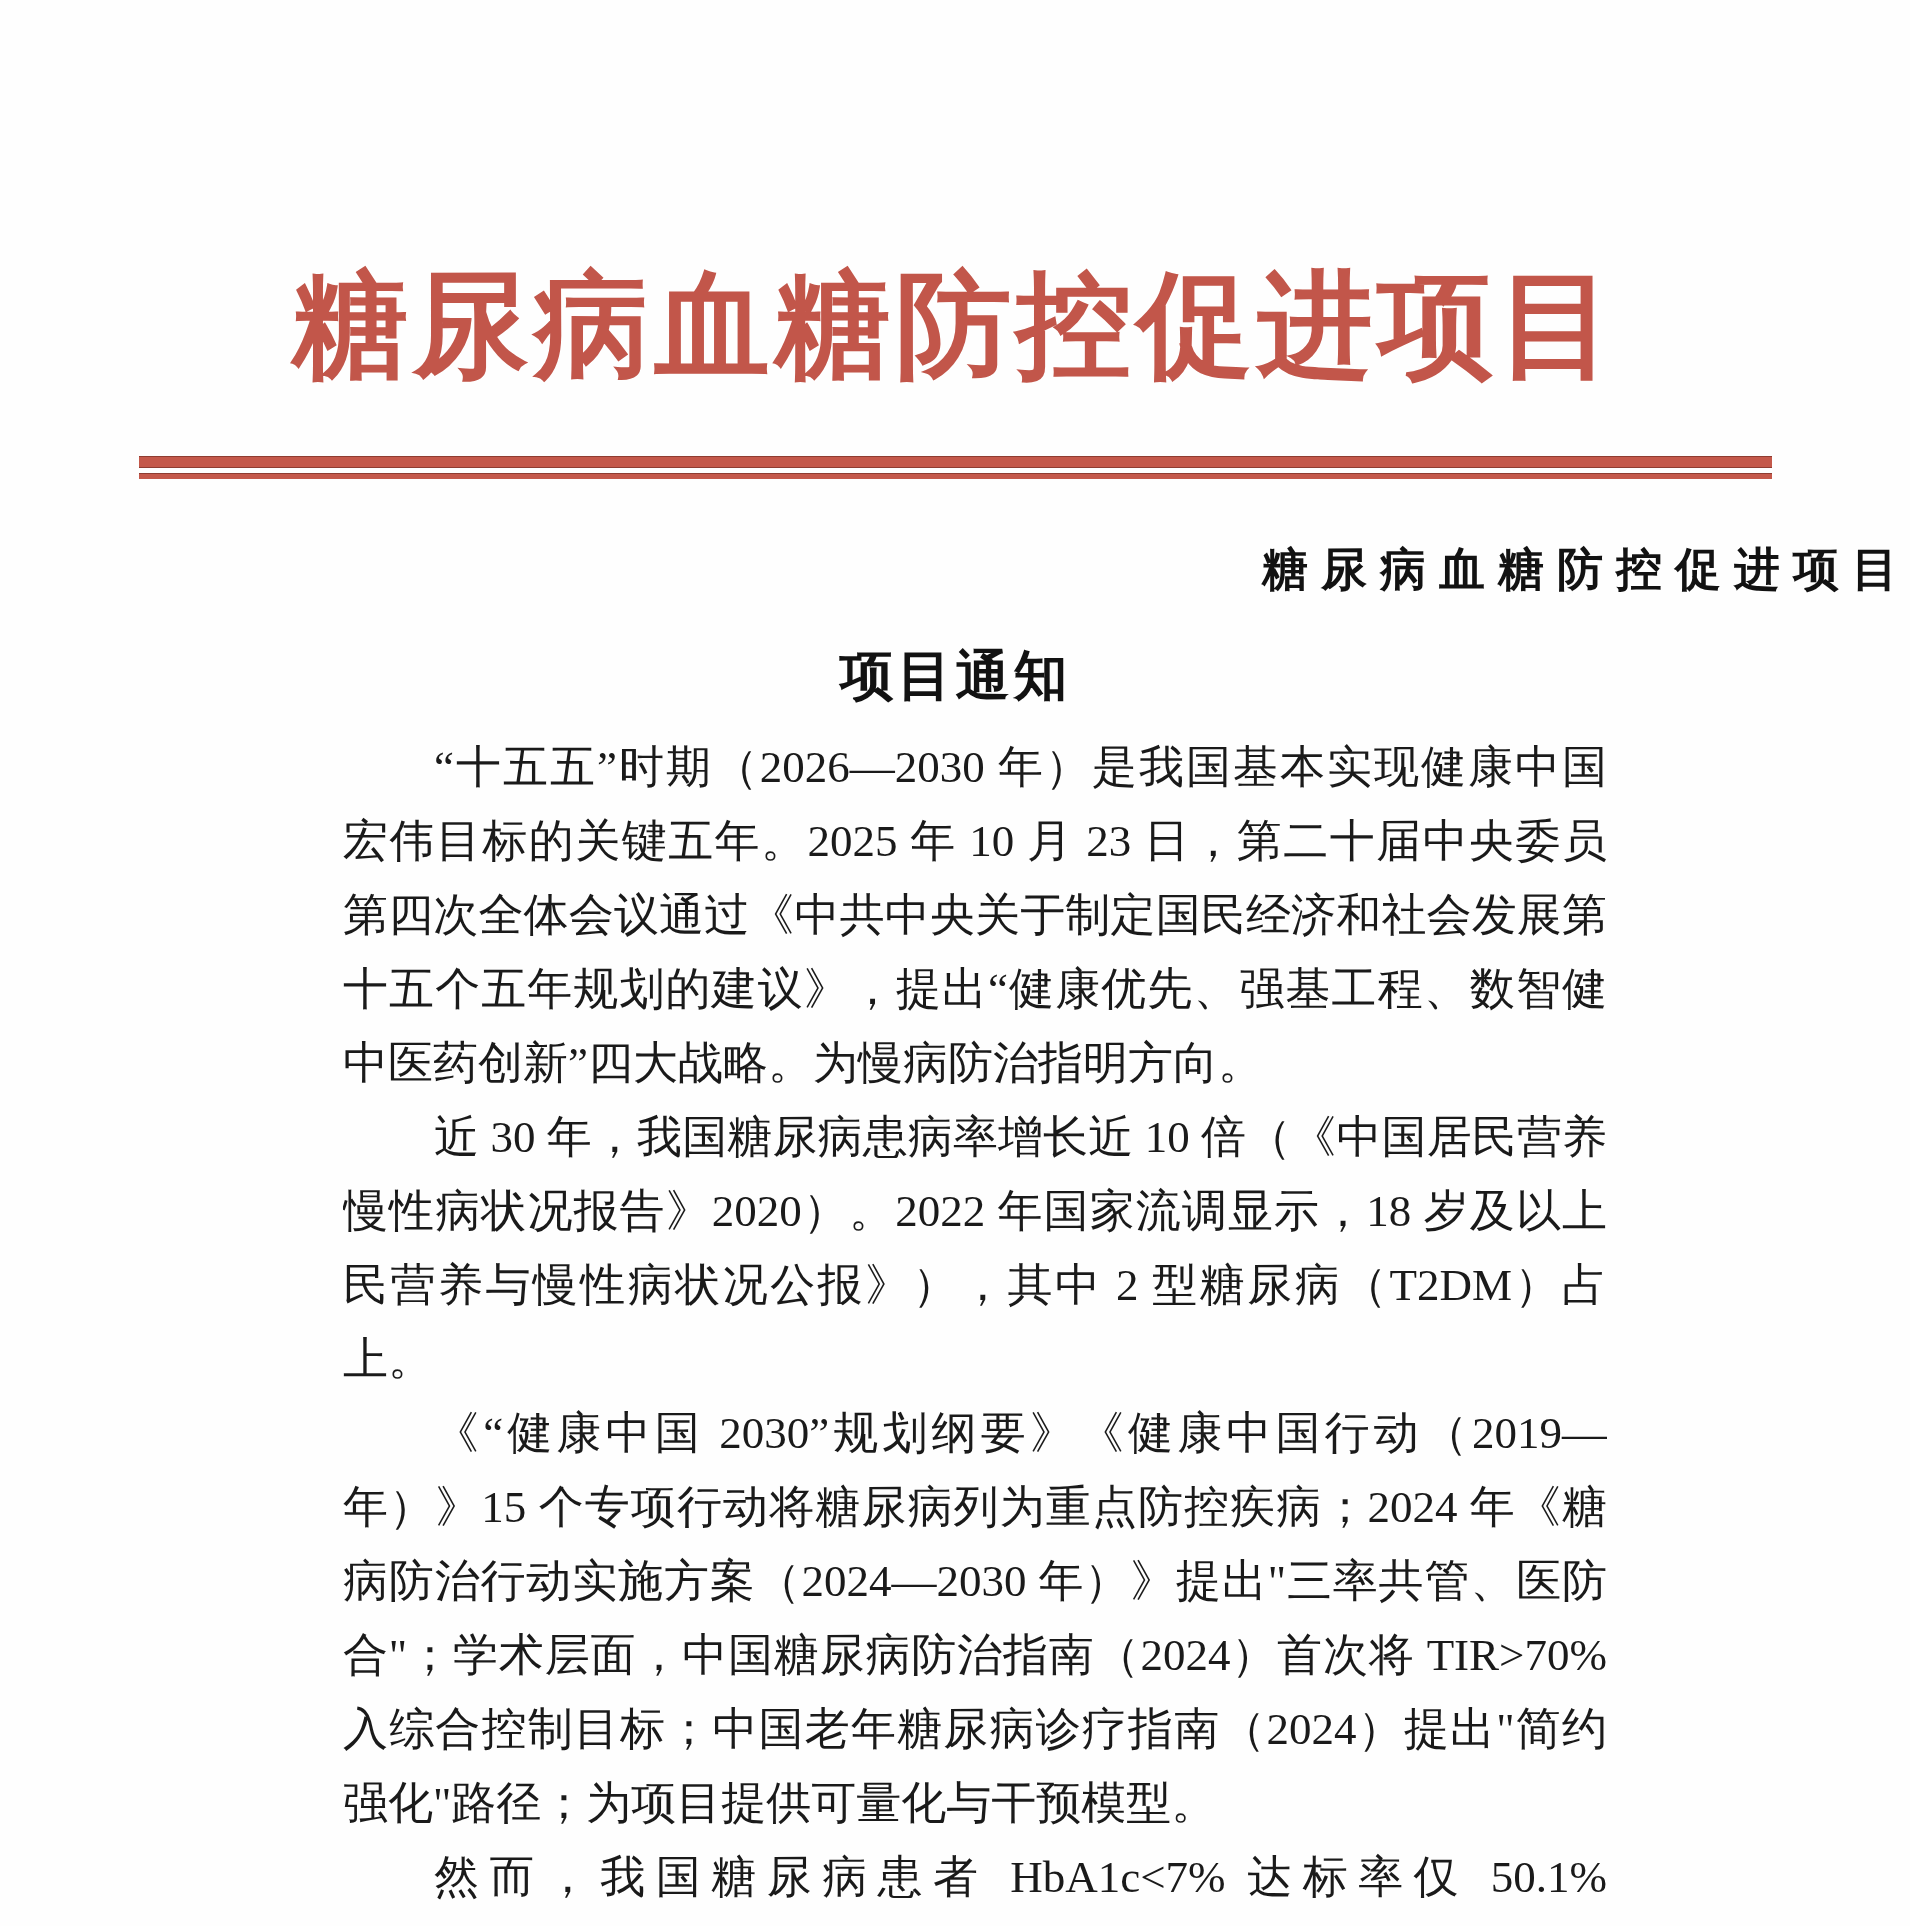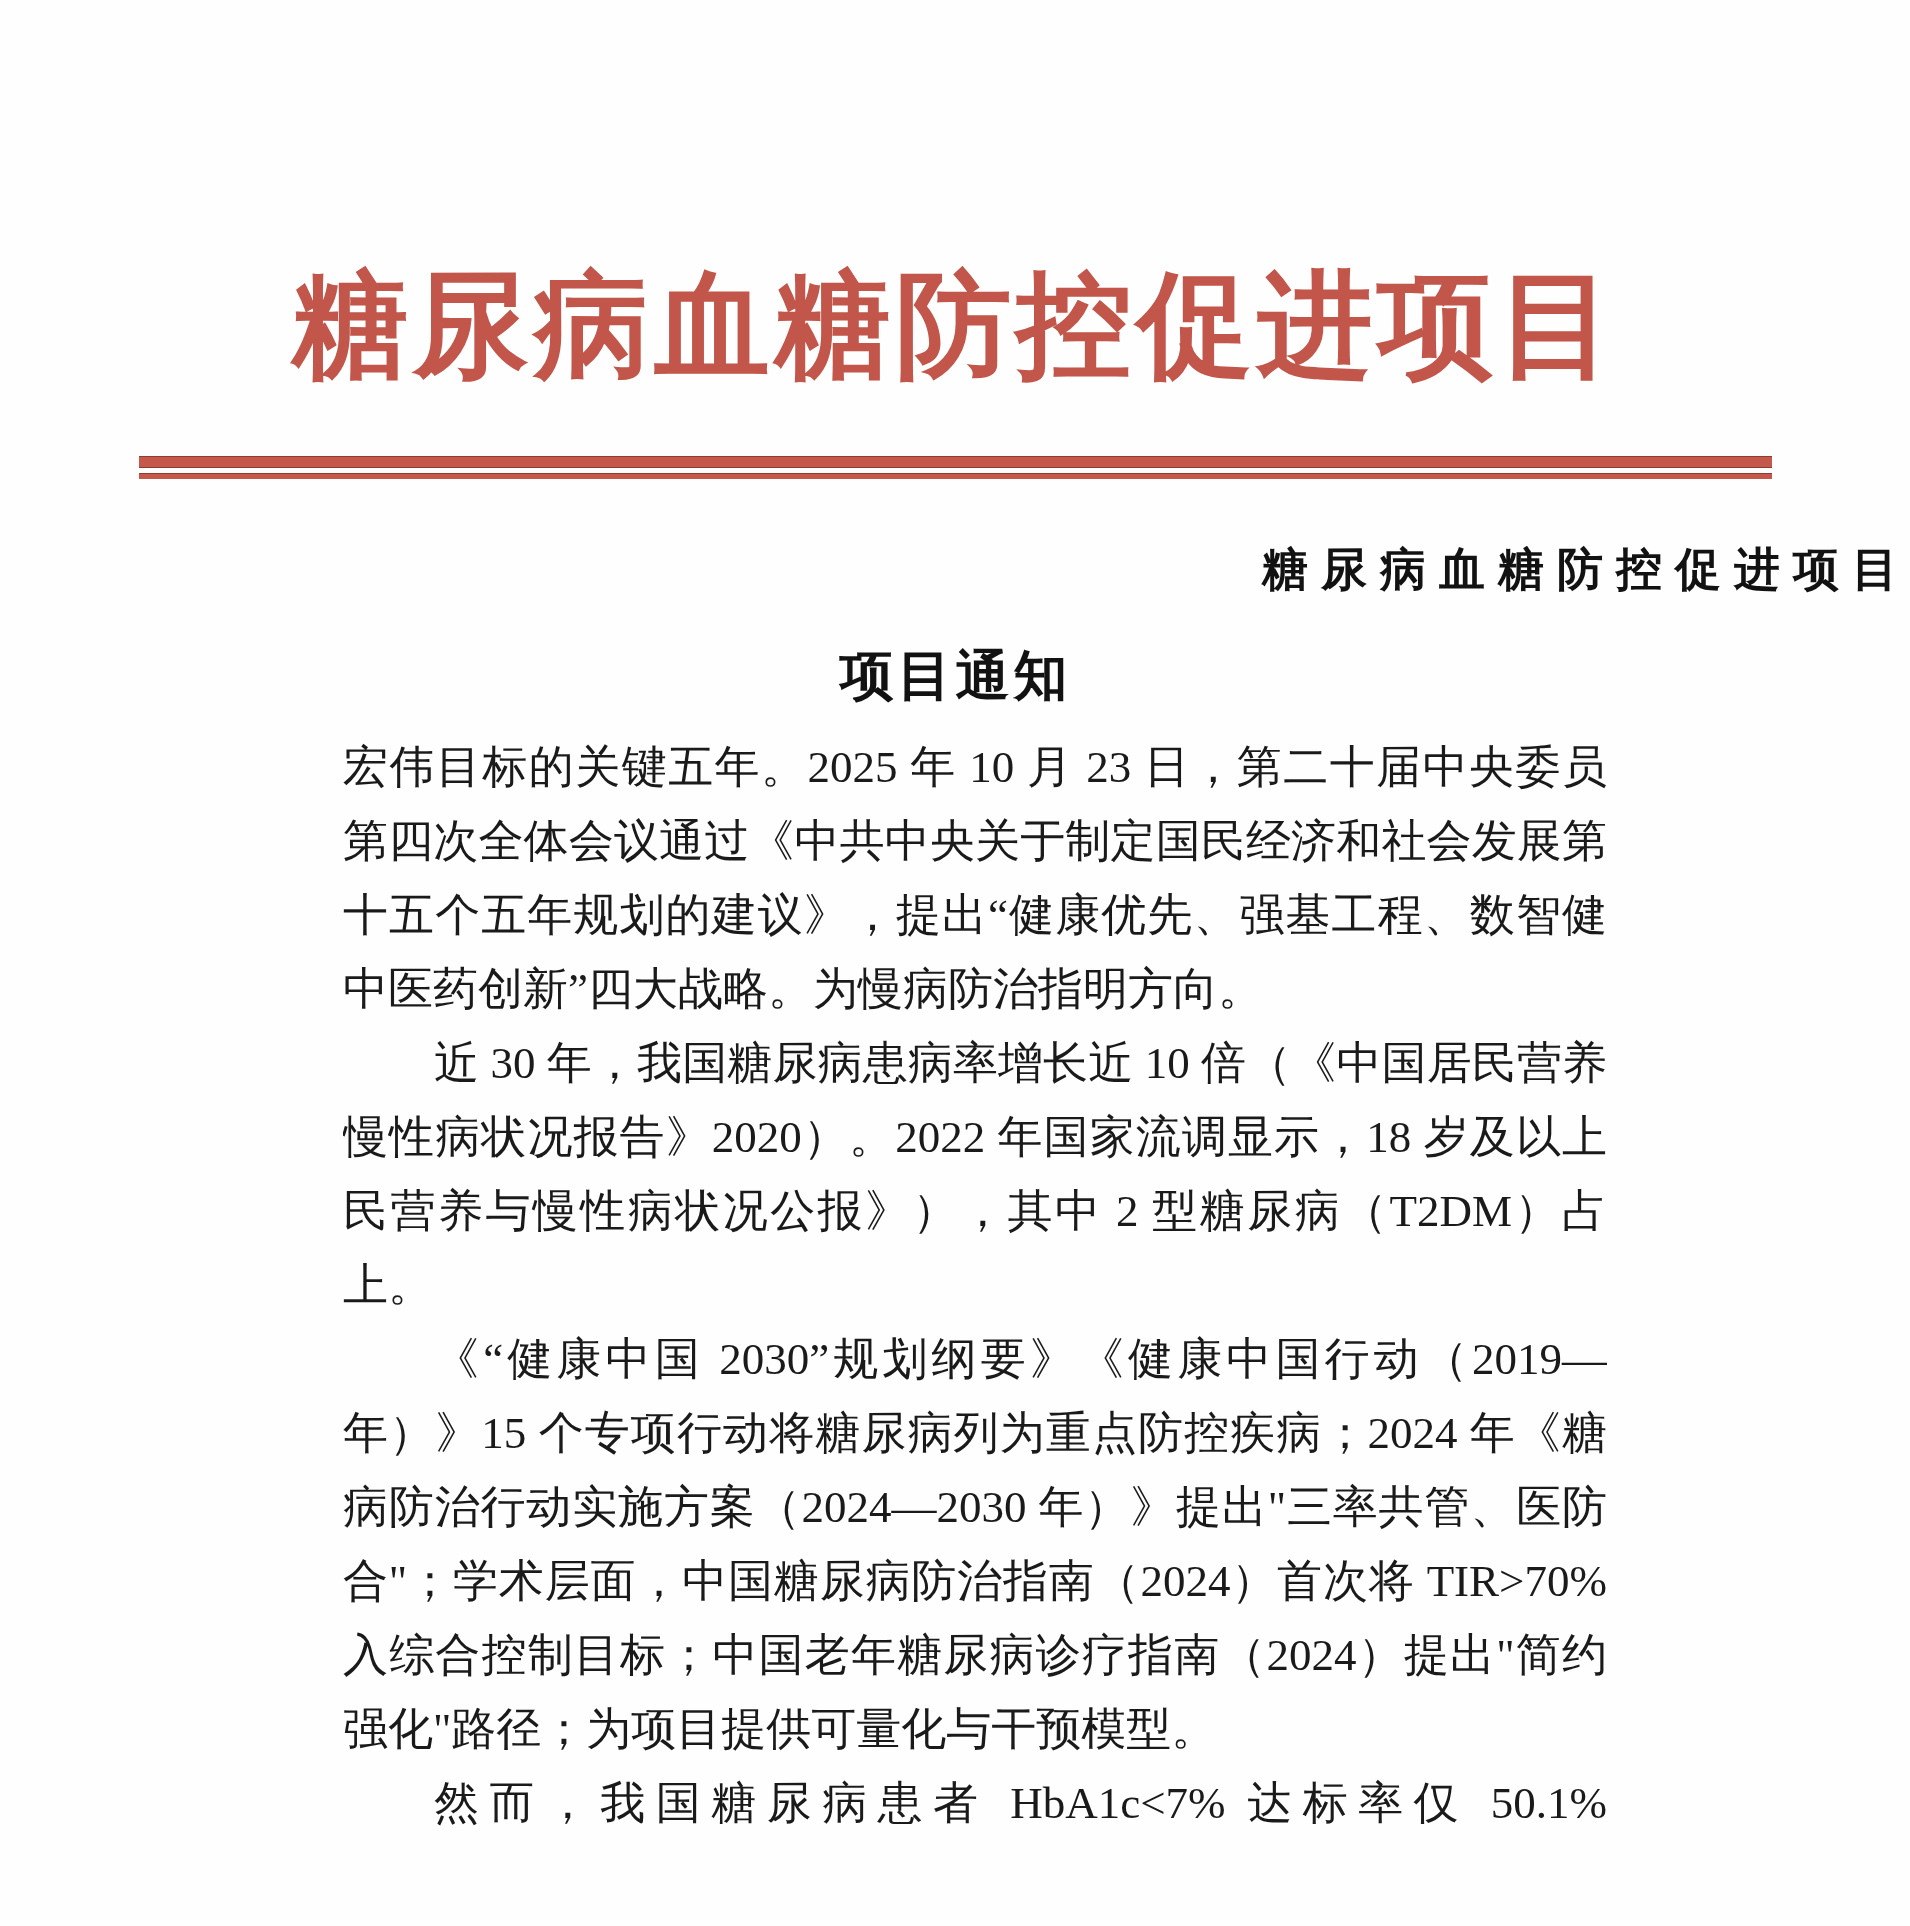--- a/index.html
+++ b/index.html
@@ -107,20 +107,21 @@
   <div class="letterhead">糖尿病血糖防控促进项目</div>
 
   <div class="rule-thick"></div>
   <div class="rule-thin"></div>
 
   <div class="doc-title">糖尿病血糖防控促进项目</div>
 
   <div class="doc-subtitle">项目通知</div>
 
   <div class="body-text" id="body-text">
+      <div class="line first">“十五五”时期（2026—2030 年）是我国基本实现健康中国</div>
       <div class="line">宏伟目标的关键五年。2025 年 10 月 23 日，第二十届中央委员会</div>
       <div class="line">第四次全体会议通过《中共中央关于制定国民经济和社会发展第</div>
       <div class="line">十五个五年规划的建议》，提出“健康优先、强基工程、数智健康、</div>
       <div class="line endline">中医药创新”四大战略。为慢病防治指明方向。</div>
       <div class="line first">近 30 年，我国糖尿病患病率增长近 10 倍（《中国居民营养与</div>
       <div class="line">慢性病状况报告》2020）。2022 年国家流调显示，18 岁及以上人</div>
       <div class="line">民营养与慢性病状况公报》），其中 2 型糖尿病（T2DM）占 90%以</div>
       <div class="line endline">上。</div>
       <div class="line first">《“健康中国 2030”规划纲要》《健康中国行动（2019—2030</div>
       <div class="line">年）》15 个专项行动将糖尿病列为重点防控疾病；2024 年《糖尿</div>

